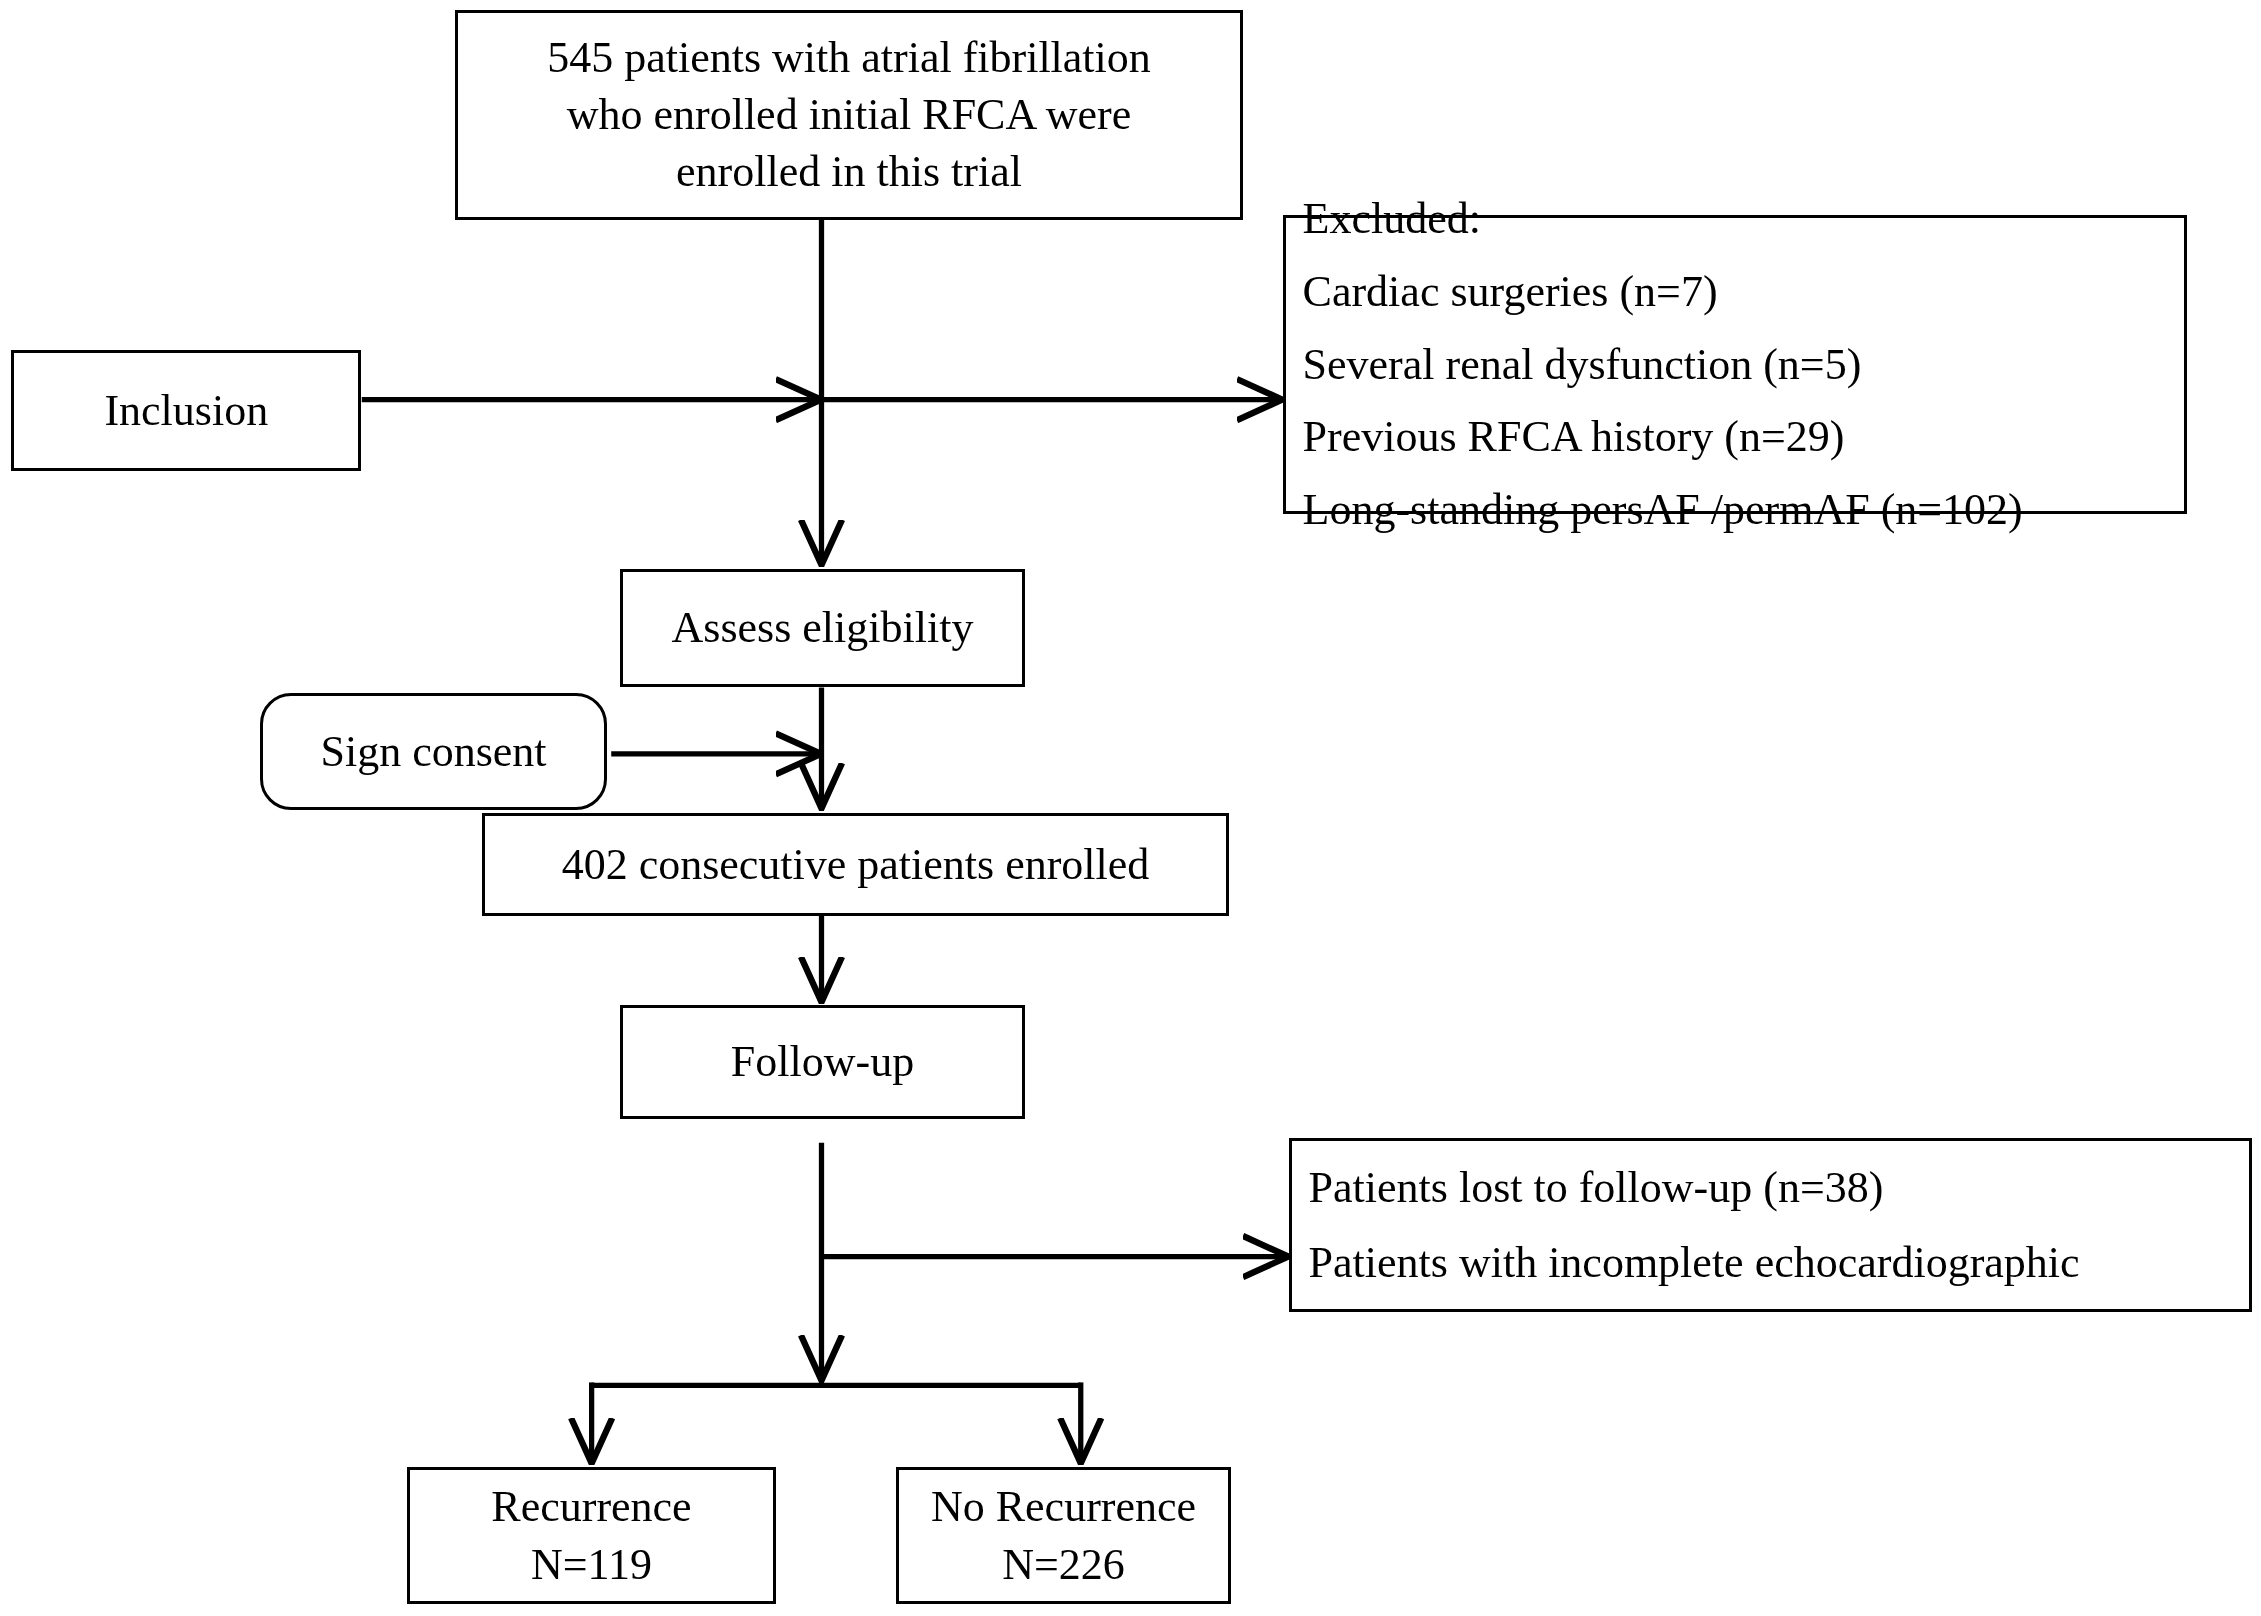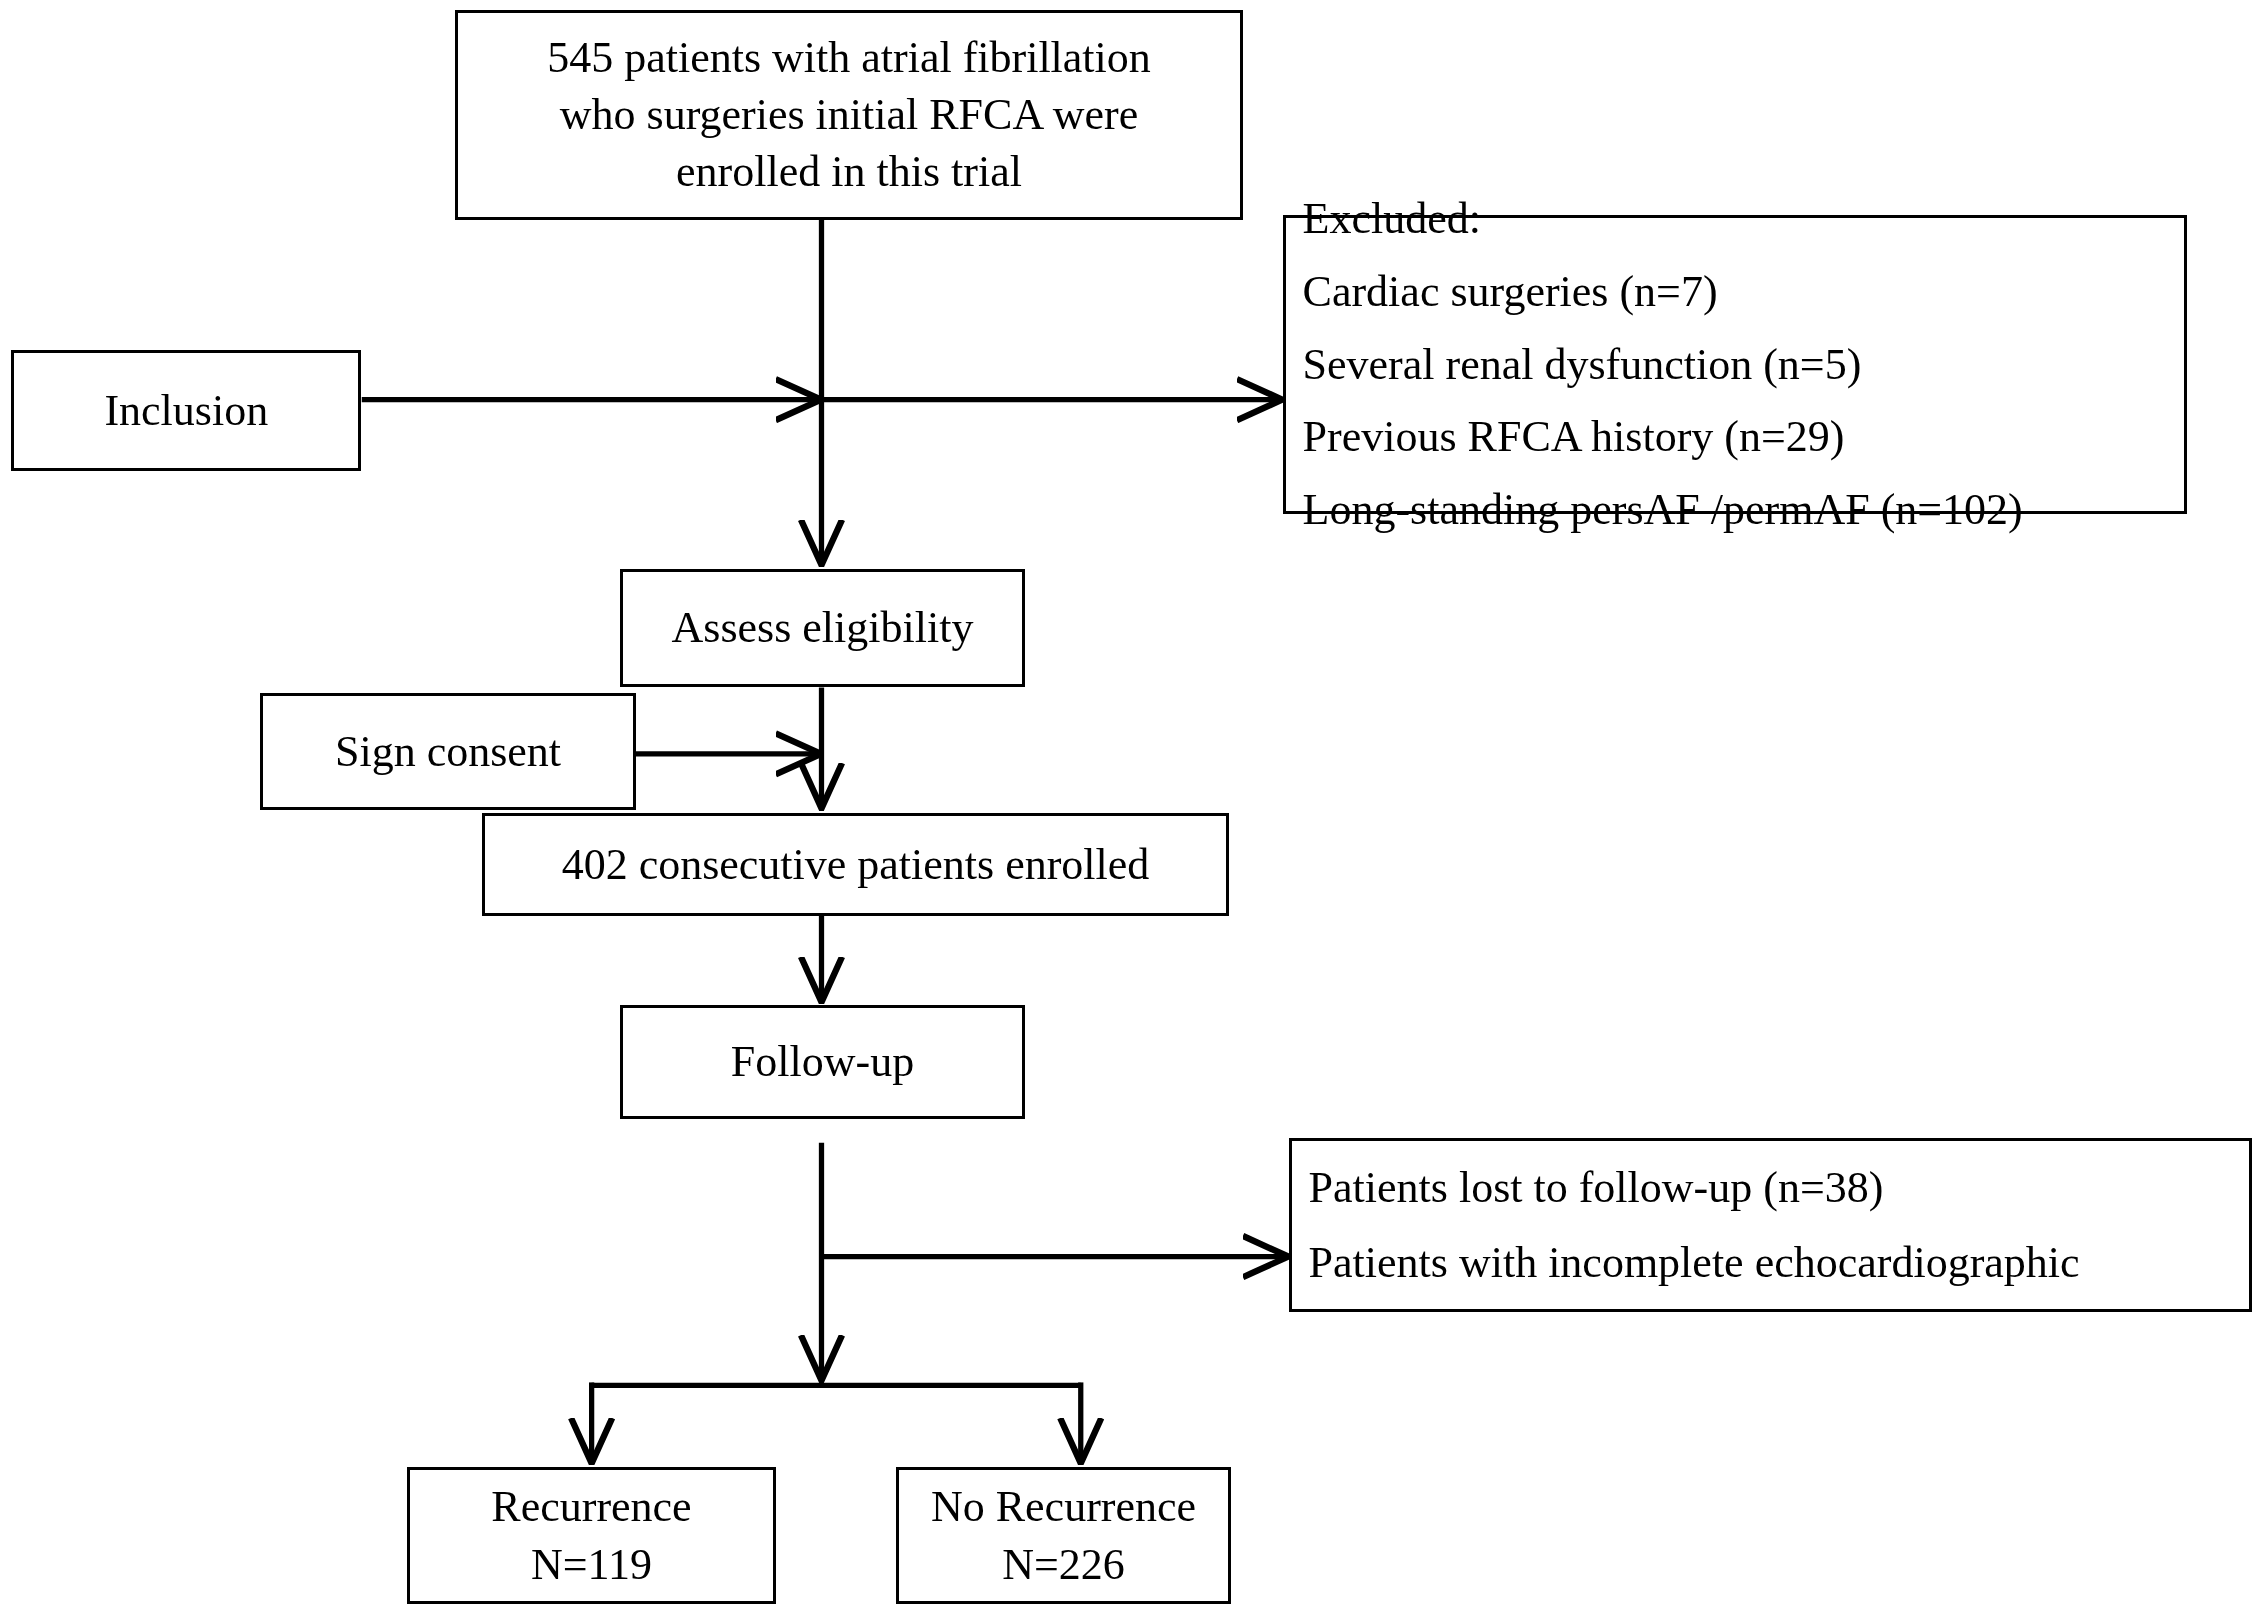--- a/index.html
+++ b/index.html
@@ -74,41 +74,41 @@
 
     <line x1="785" y1="1838" x2="1434" y2="1838" stroke="#000000" stroke-width="7"></line>
 
     <line x1="785" y1="1834" x2="785" y2="1940" stroke="#000000" stroke-width="7" marker-end="url(#arrowhead)"></line>
 
     <line x1="1434" y1="1834" x2="1434" y2="1940" stroke="#000000" stroke-width="7" marker-end="url(#arrowhead)"></line>
   </svg>
 
   <div class="node center" style="left:455px; top:9.8px; width:788px; height:210px;">
     <span class="line">545 patients with atrial fibrillation</span>
-    <span class="line">who surgeries initial RFCA were</span>
+    <span class="line">who enrolled initial RFCA were</span>
     <span class="line">enrolled in this trial</span>
   </div>
 
   <div class="node center" style="left:11.3px; top:350px; width:350px; height:121px;">
     <span class="line">Inclusion</span>
   </div>
 
   <div class="node left" style="left:1283px; top:215px; width:904px; height:299px; line-height:1.22;">
     <span class="line">Excluded:</span>
     <span class="line">Cardiac surgeries (n=7)</span>
     <span class="line">Several renal dysfunction (n=5)</span>
     <span class="line">Previous RFCA history (n=29)</span>
     <span class="line">Long-standing persAF /permAF (n=102)</span>
   </div>
 
   <div class="node center" style="left:620px; top:569px; width:405px; height:118px;">
     <span class="line">Assess eligibility</span>
   </div>
 
-  <div class="node center" style="left:260px; top:693px; width:376px; height:117px;">
+  <div class="node center" style="left:260px; top:693px; width:347px; height:117px;border-radius:31px;">
     <span class="line">Sign consent</span>
   </div>
 
   <div class="node center" style="left:482px; top:813px; width:747px; height:103px;">
     <span class="line">402 consecutive patients enrolled</span>
   </div>
 
   <div class="node center" style="left:620px; top:1005px; width:405px; height:114px;">
     <span class="line">Follow-up</span>
   </div>

